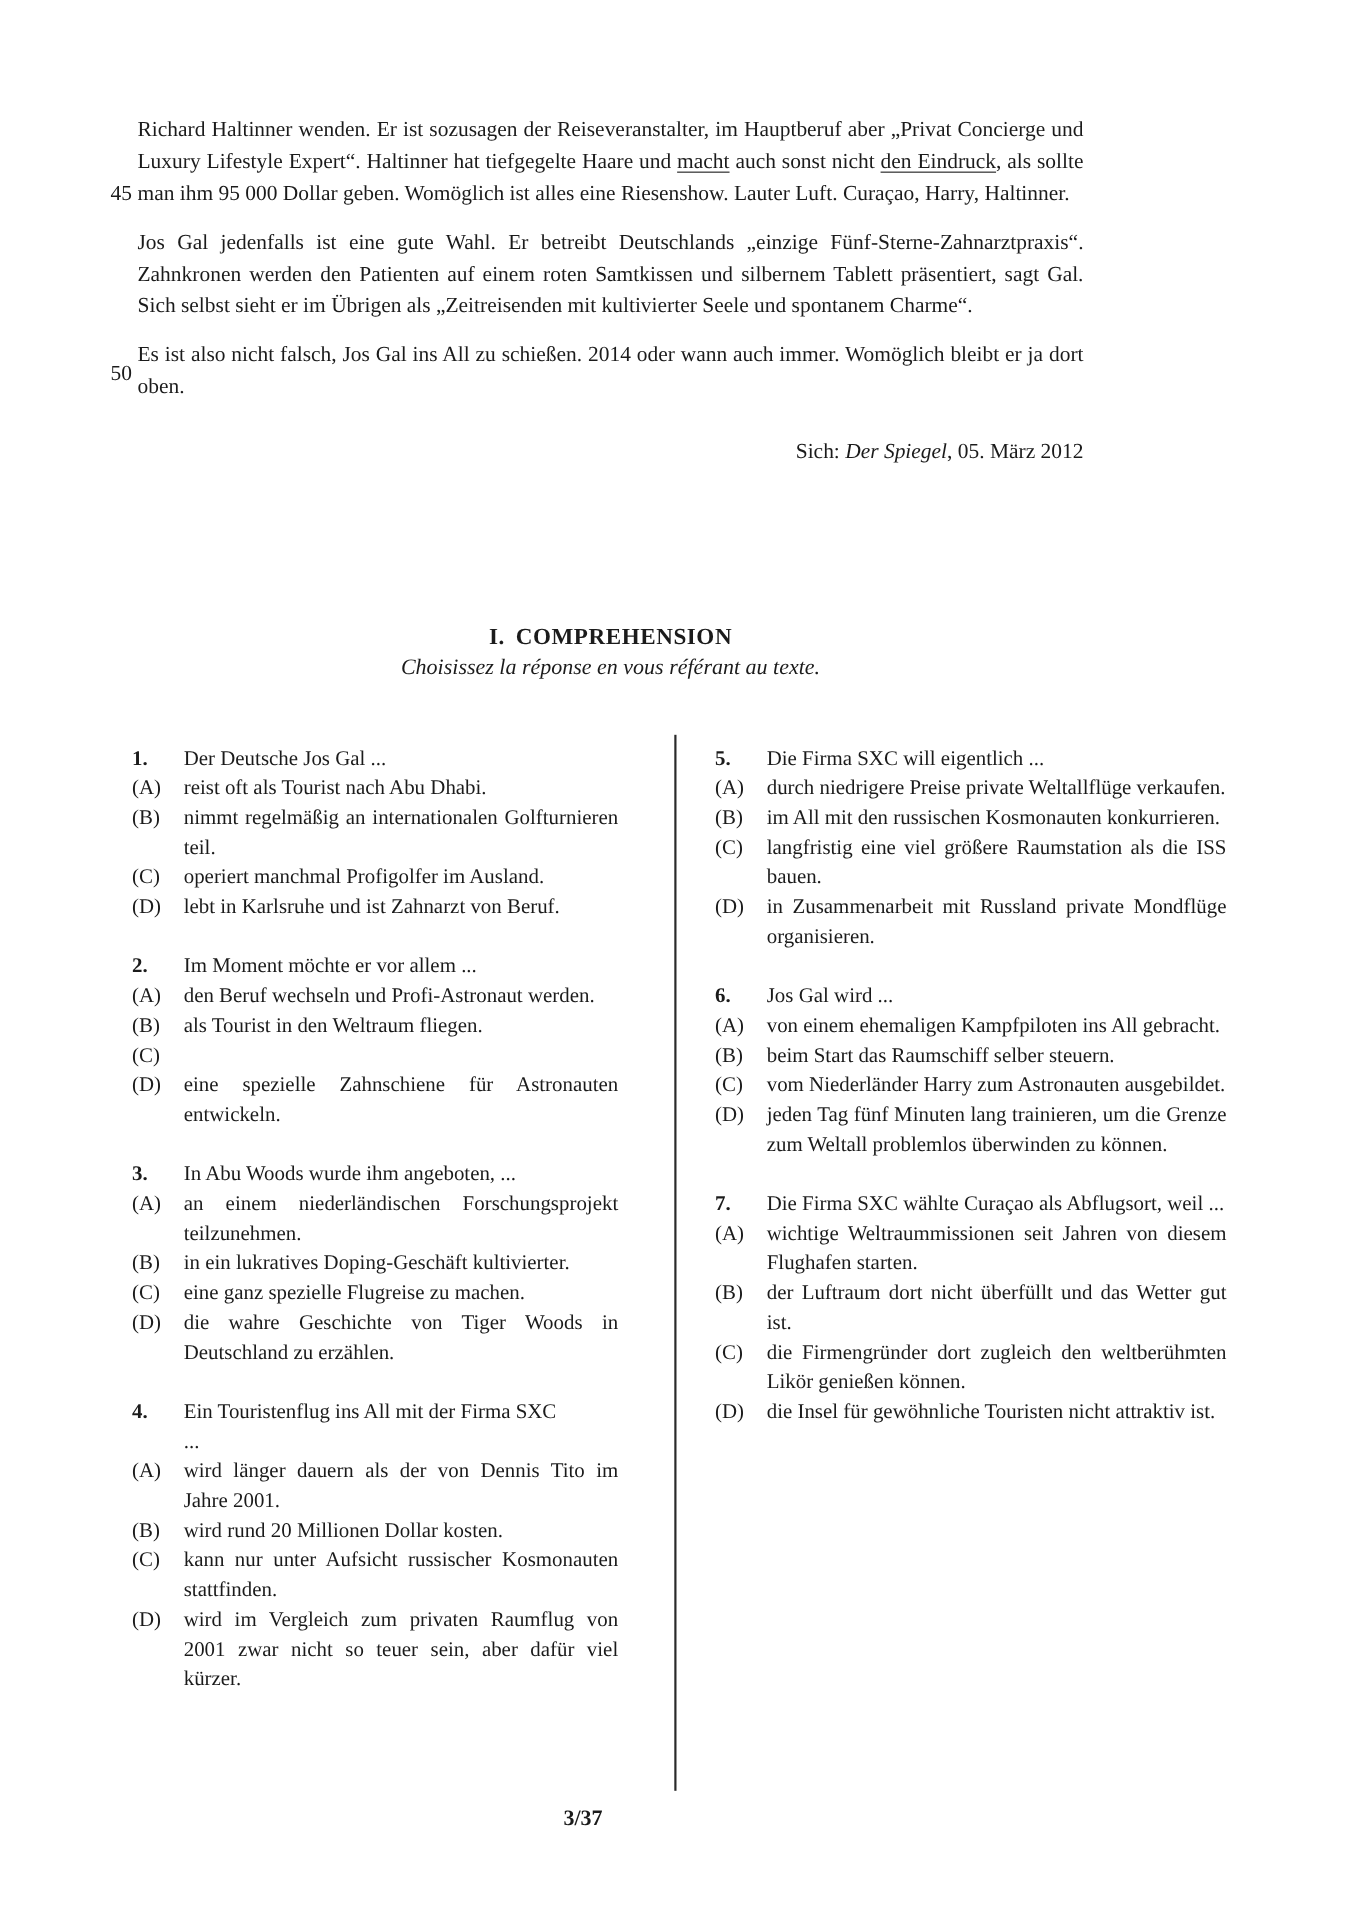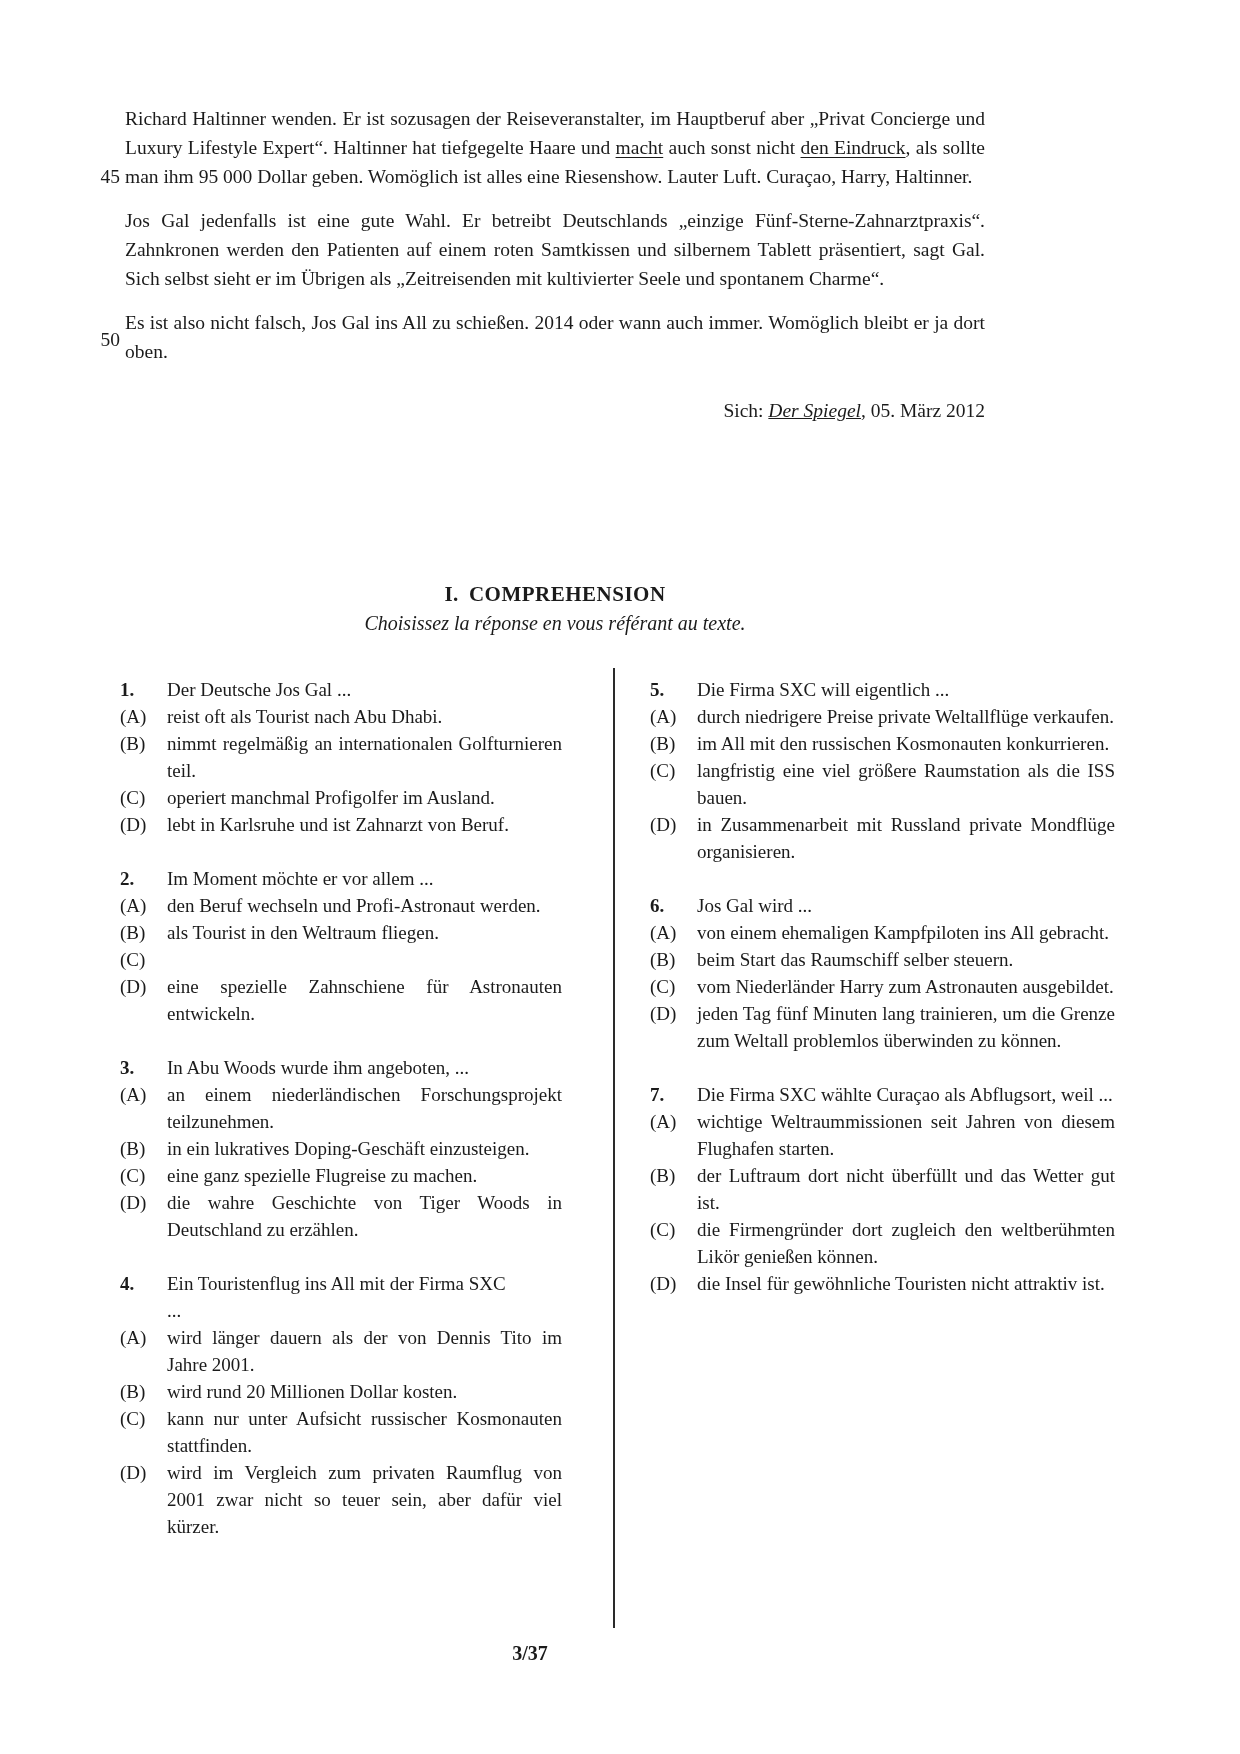--- a/index.html
+++ b/index.html
@@ -20,24 +20,24 @@
   .passage p + p { margin-top:15px; }
   .uline { text-decoration:underline; text-underline-offset:3px; }
   .linenum {
     position:absolute; left:84px; width:36px;
     font-size:19.5px; line-height:29px; text-align:right;
   }
   .attribution {
     position:absolute; left:125px; top:400px; width:860px;
     text-align:right; font-size:19.5px;
   }
-  .attribution .ital { font-style:italic;text-decoration:underline; }
+  .attribution .ital { font-style:italic; }
   
   .section-head {
-    position:absolute; left:125px; top:582px; width:860px; text-align:center;
+    position:absolute; left:125px; top:566px; width:860px; text-align:center;
   }
   .section-title { font-size:21px; font-weight:bold; letter-spacing:0.5px; }
   .section-title .roman { margin-right:10px; }
   .section-instruction { font-size:20px; font-style:italic; margin-top:5px; }
   
   .col {
     position:absolute; top:676px;
     font-size:19px; line-height:27px;
   }
   .col-left  { left:120px; width:442px; }
@@ -134,21 +134,21 @@
       <div class="q-row">
           <div class="q-label">3.</div>
           <div class="q-text">In Abu Woods wurde ihm angeboten, ...</div>
         </div>
       <div class="q-row">
           <div class="opt-label">(A)</div>
           <div class="opt-text">an einem niederländischen Forschungsprojekt teilzunehmen.</div>
         </div>
       <div class="q-row">
           <div class="opt-label">(B)</div>
-          <div class="opt-text">in ein lukratives Doping-Geschäft einzusteigen.</div>
+          <div class="opt-text">in ein lukratives Doping-Geschäft kultivierter.</div>
         </div>
       <div class="q-row">
           <div class="opt-label">(C)</div>
           <div class="opt-text">eine ganz spezielle Flugreise zu machen.</div>
         </div>
       <div class="q-row">
           <div class="opt-label">(D)</div>
           <div class="opt-text">die wahre Geschichte von Tiger Woods in Deutschland zu erzählen.</div>
         </div>
     </div>

